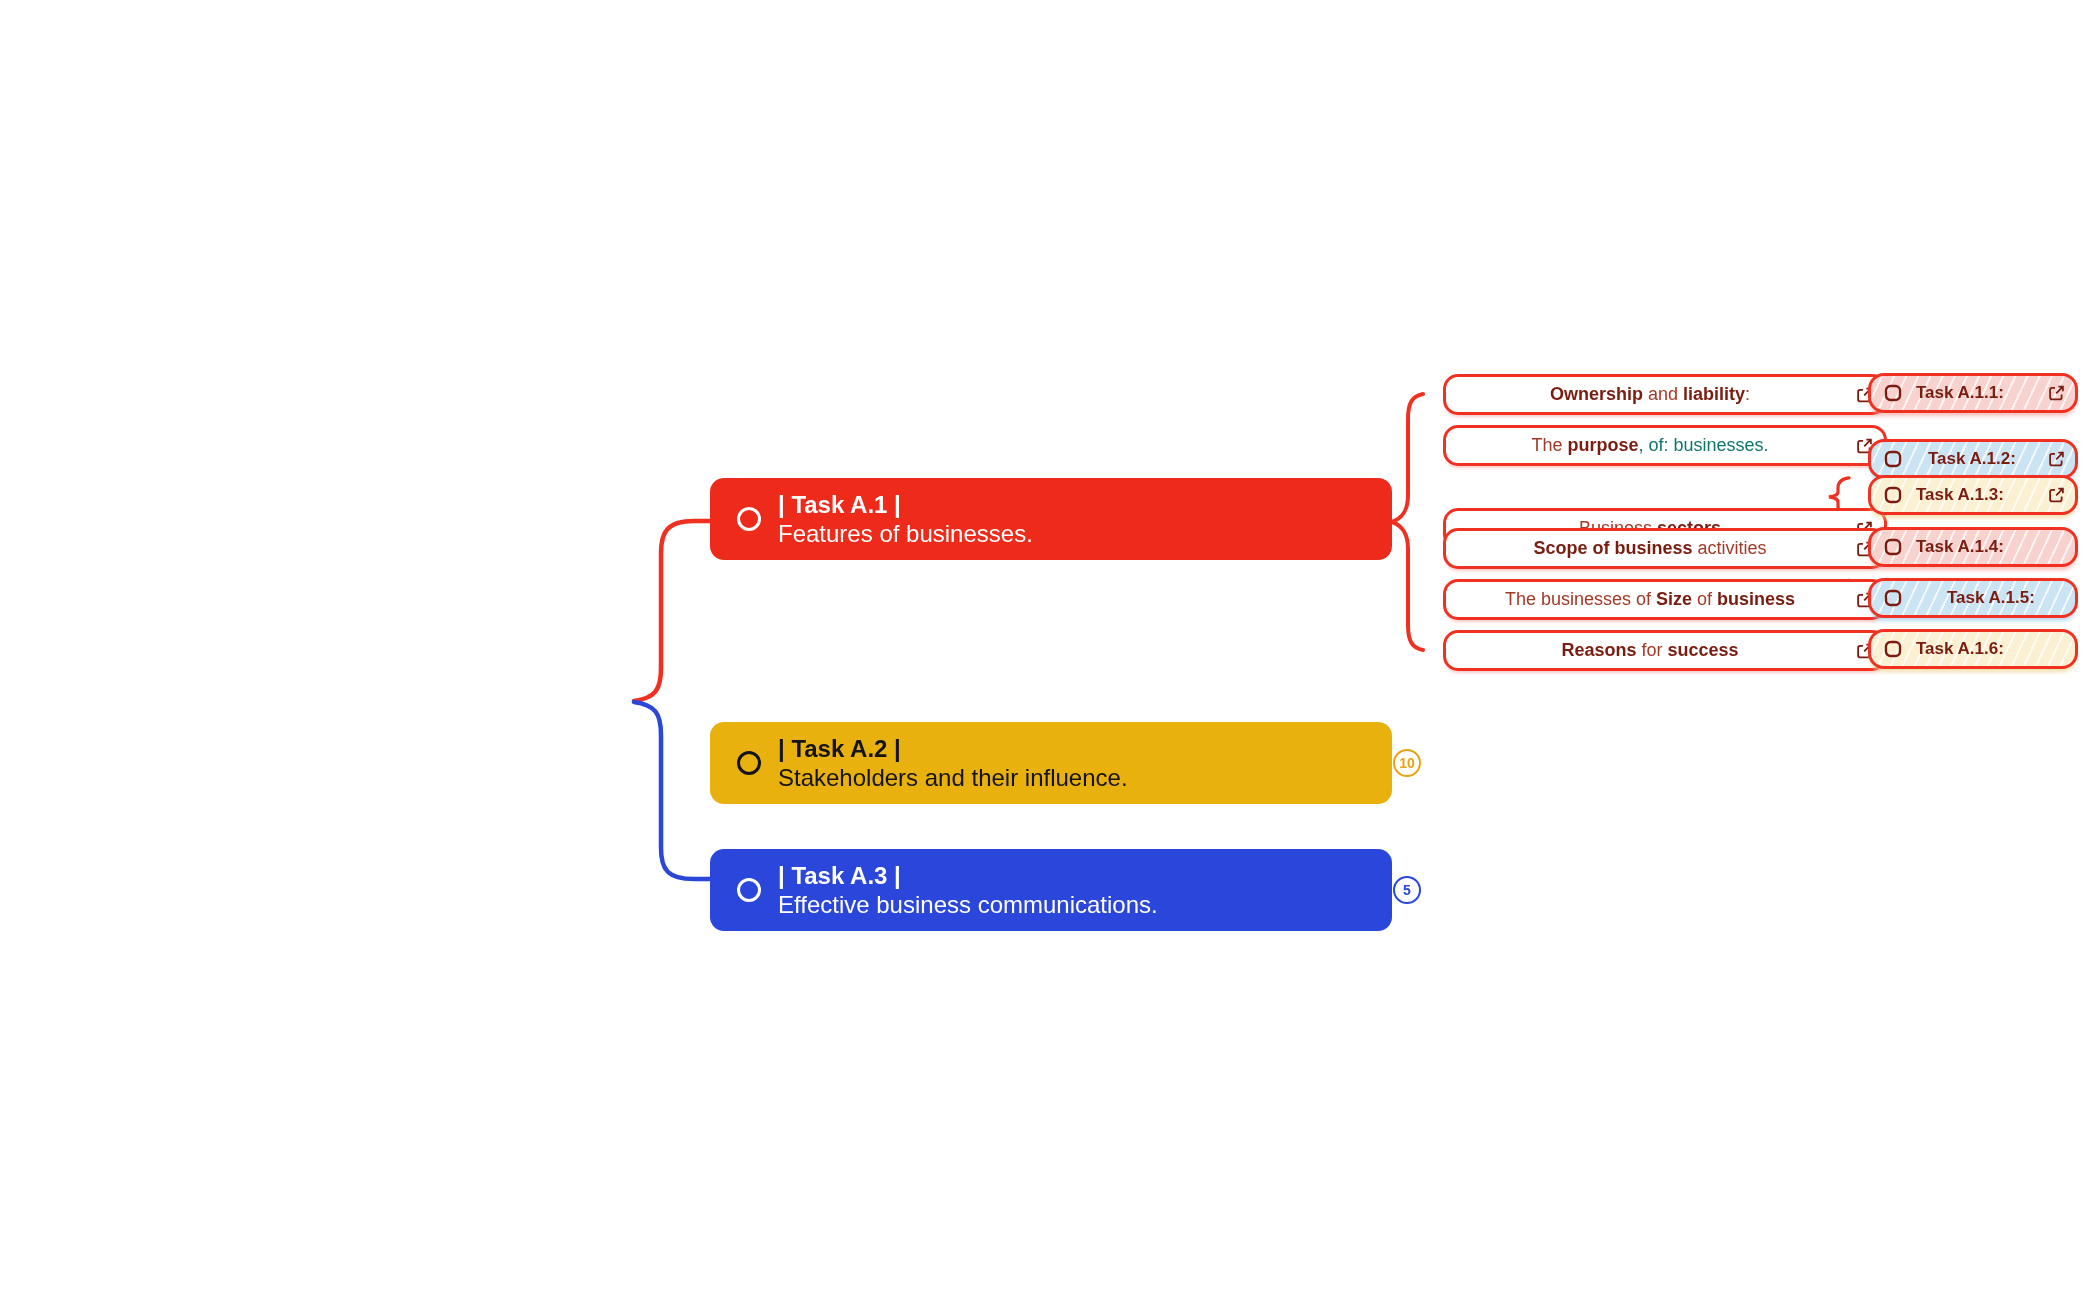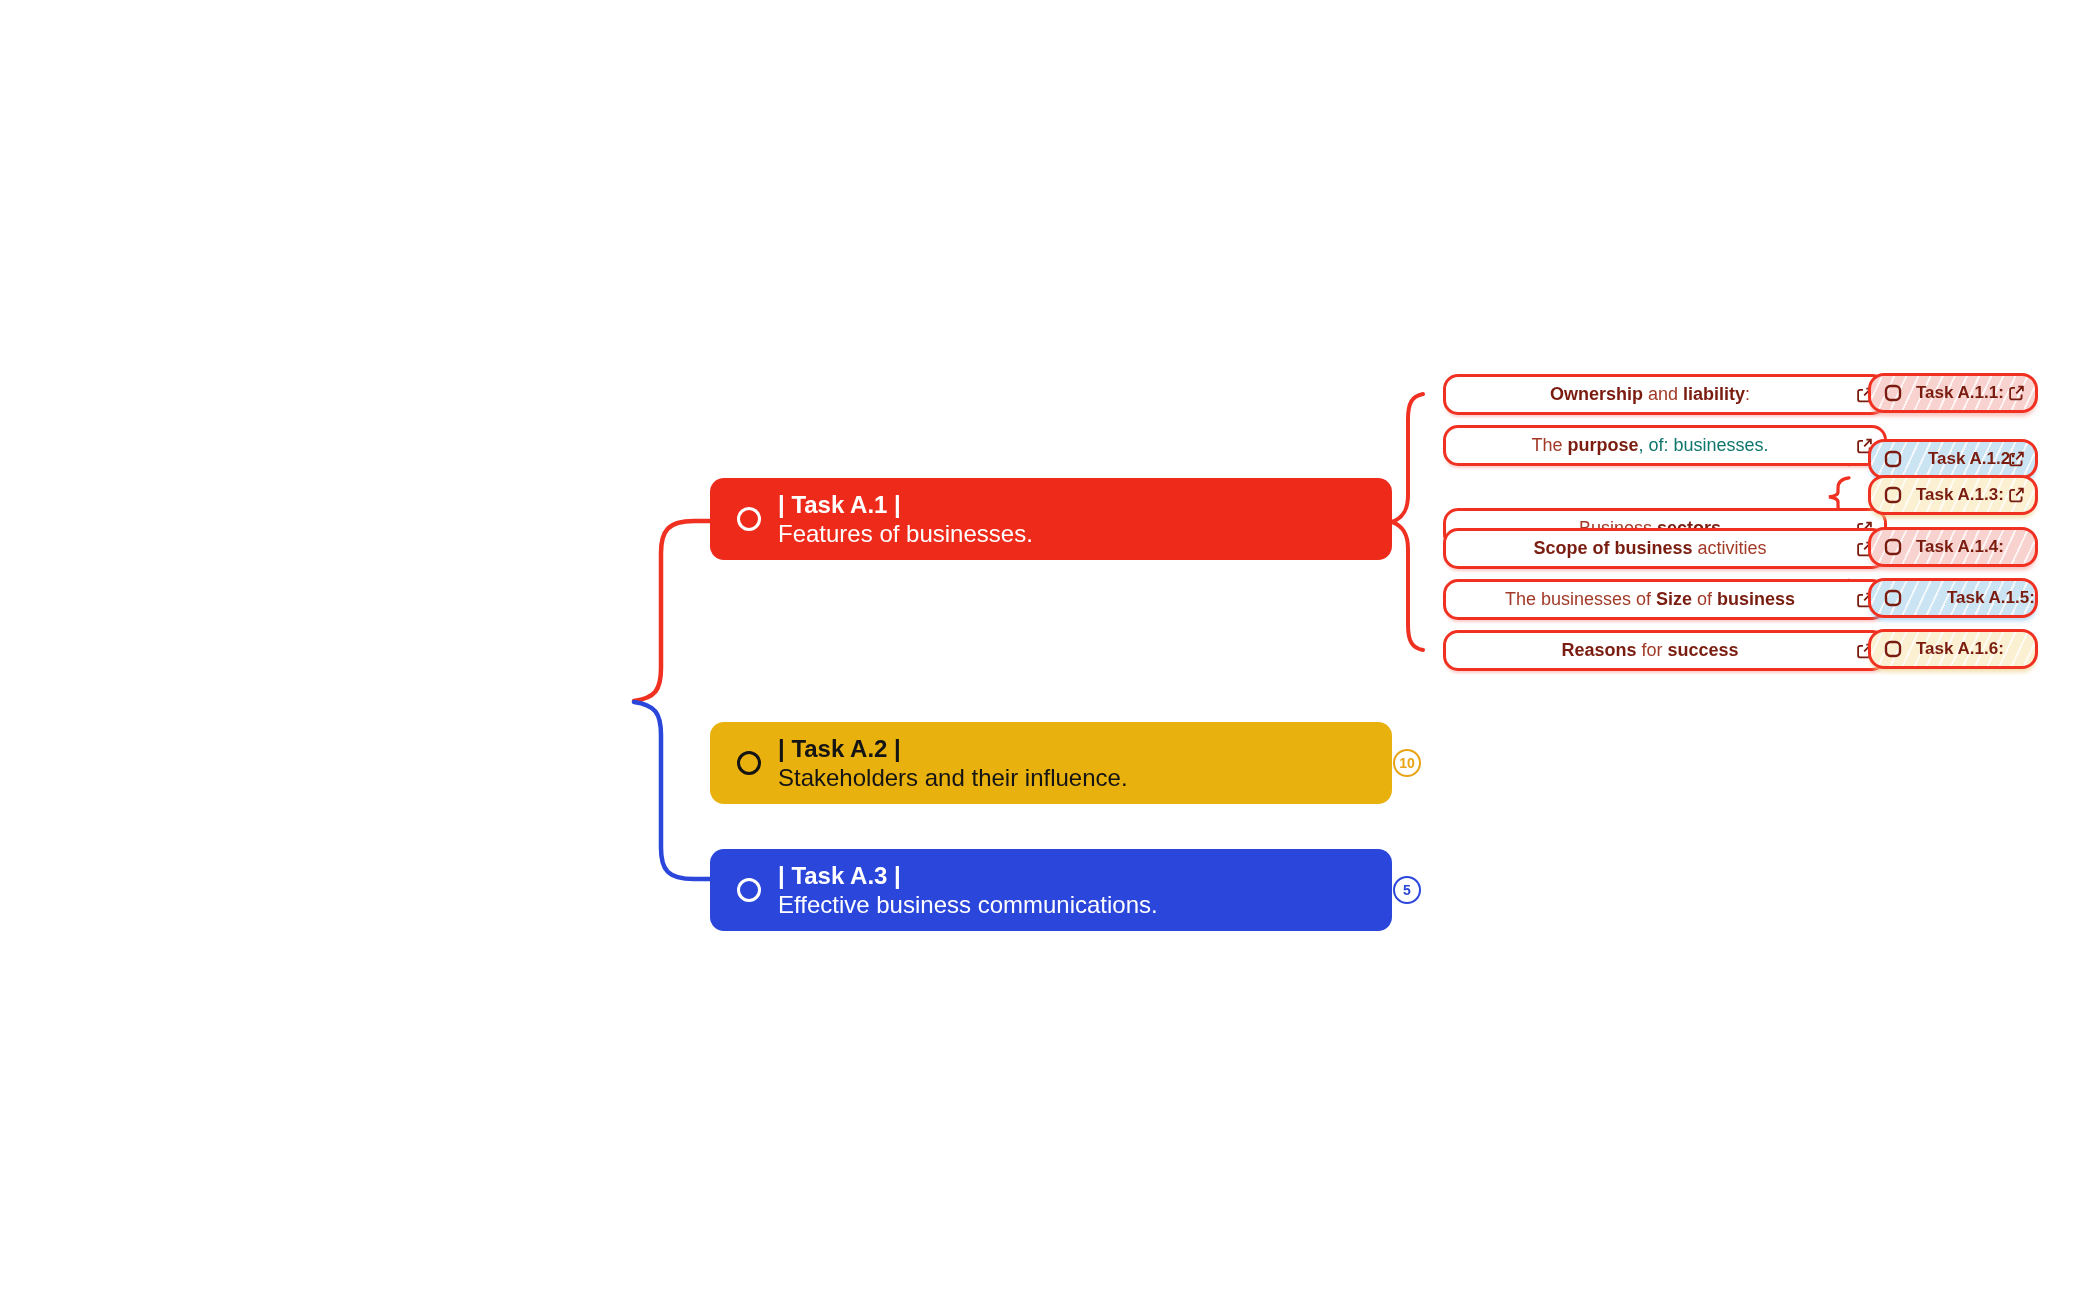--- a/index.html
+++ b/index.html
@@ -43,21 +43,21 @@
     position:absolute;left:1443px;width:444px;height:41px;box-sizing:border-box;
     background:#fff;border:3px solid #f03122;border-radius:15px;
     display:flex;align-items:center;justify-content:center;
     padding:0 42px 0 12px;font-size:18px;white-space:nowrap;
     box-shadow:0 4px 3px -2px rgba(240,49,34,.25);
   }
   .topic-pill .ext-link{position:absolute;right:11px;top:50%;transform:translateY(-50%);display:flex;}
 
   
   .subtask-pill{
-    position:absolute;left:1868px;width:170px;height:40px;box-sizing:border-box;
+    position:absolute;left:1868px;width:210px;height:40px;box-sizing:border-box;
     border:3.5px solid #f03122;border-radius:16px;
     display:flex;align-items:center;gap:14px;padding-left:13px;
     font-weight:700;font-size:17px;white-space:nowrap;
   }
   .subtask-pill .ext-link{position:absolute;right:10px;top:50%;transform:translateY(-50%);display:flex;}
   .tex{
     background-image:repeating-linear-gradient(115deg,rgba(255,255,255,0) 0 9px,rgba(255,255,255,.75) 9px 11px);
   }
   .bg-pink {background-color:#f8d2ce;box-shadow:0 5px 4px -2px rgba(243,150,140,.6);}
   .bg-blue {background-color:#cbe4f4;box-shadow:0 5px 4px -2px rgba(140,195,235,.6);}

